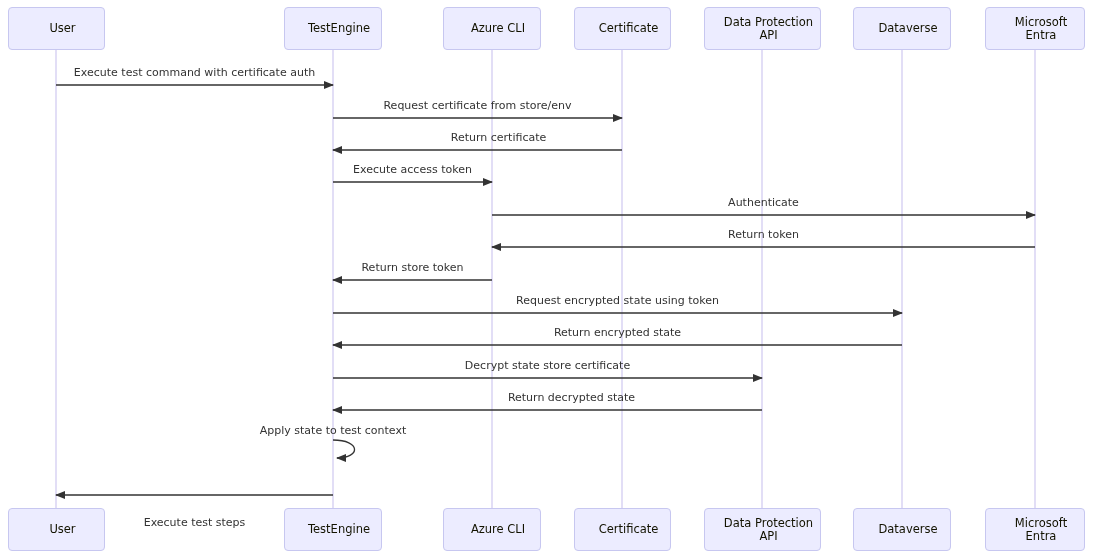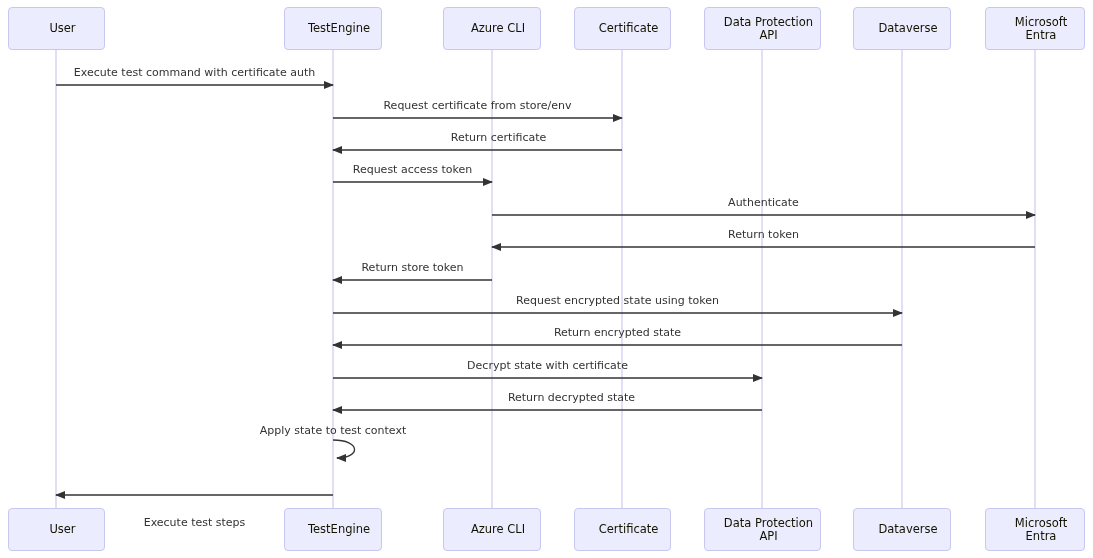--- a/index.html
+++ b/index.html
@@ -118,24 +118,24 @@
         <span>Dataverse</span>
       </div>
       <div class="actor-box" style="left: 985px; top: 508px; width: 100px; height: 43px; background: rgb(236, 236, 255); border-color: rgb(199, 199, 240); color: rgb(19, 19, 0);">
         <span>Microsoft Entra</span>
       </div>
     </div>
   <div id="labels">
       <div class="msg-label" style="left: 194.5px; top: 66px; color: rgb(51, 51, 51);">Execute test command with certificate auth</div>
       <div class="msg-label" style="left: 477.5px; top: 99px; color: rgb(51, 51, 51);">Request certificate from store/env</div>
       <div class="msg-label" style="left: 477.5px; top: 131px; color: rgb(51, 51, 51); margin-left: 21px;">Return certificate</div>
-      <div class="msg-label" style="left: 412.5px; top: 163px; color: rgb(51, 51, 51);">Request access token</div>
+      <div class="msg-label" style="left: 412.5px; top: 163px; color: rgb(51, 51, 51);">Execute access token</div>
       <div class="msg-label" style="left: 763.5px; top: 196px; color: rgb(51, 51, 51);">Authenticate</div>
       <div class="msg-label" style="left: 763.5px; top: 228px; color: rgb(51, 51, 51);">Return token</div>
       <div class="msg-label" style="left: 412.5px; top: 261px; color: rgb(51, 51, 51);">Return store token</div>
       <div class="msg-label" style="left: 617.5px; top: 294px; color: rgb(51, 51, 51);">Request encrypted state using token</div>
       <div class="msg-label" style="left: 617.5px; top: 326px; color: rgb(51, 51, 51);">Return encrypted state</div>
-      <div class="msg-label" style="left: 547.5px; top: 359px; color: rgb(51, 51, 51);">Decrypt state with certificate</div>
+      <div class="msg-label" style="left: 547.5px; top: 359px; color: rgb(51, 51, 51);">Decrypt state store certificate</div>
       <div class="msg-label" style="left: 547.5px; top: 391px; color: rgb(51, 51, 51); margin-left: 24px;">Return decrypted state</div>
       <div class="msg-label" style="left: 194.5px; top: 476px; color: rgb(51, 51, 51); margin-top: 40px;">Execute test steps</div>
       <div class="msg-label" style="left: 333px; top: 424px; color: rgb(51, 51, 51);">Apply state to test context</div>
     </div>
 </div>
 
 </body></html>

